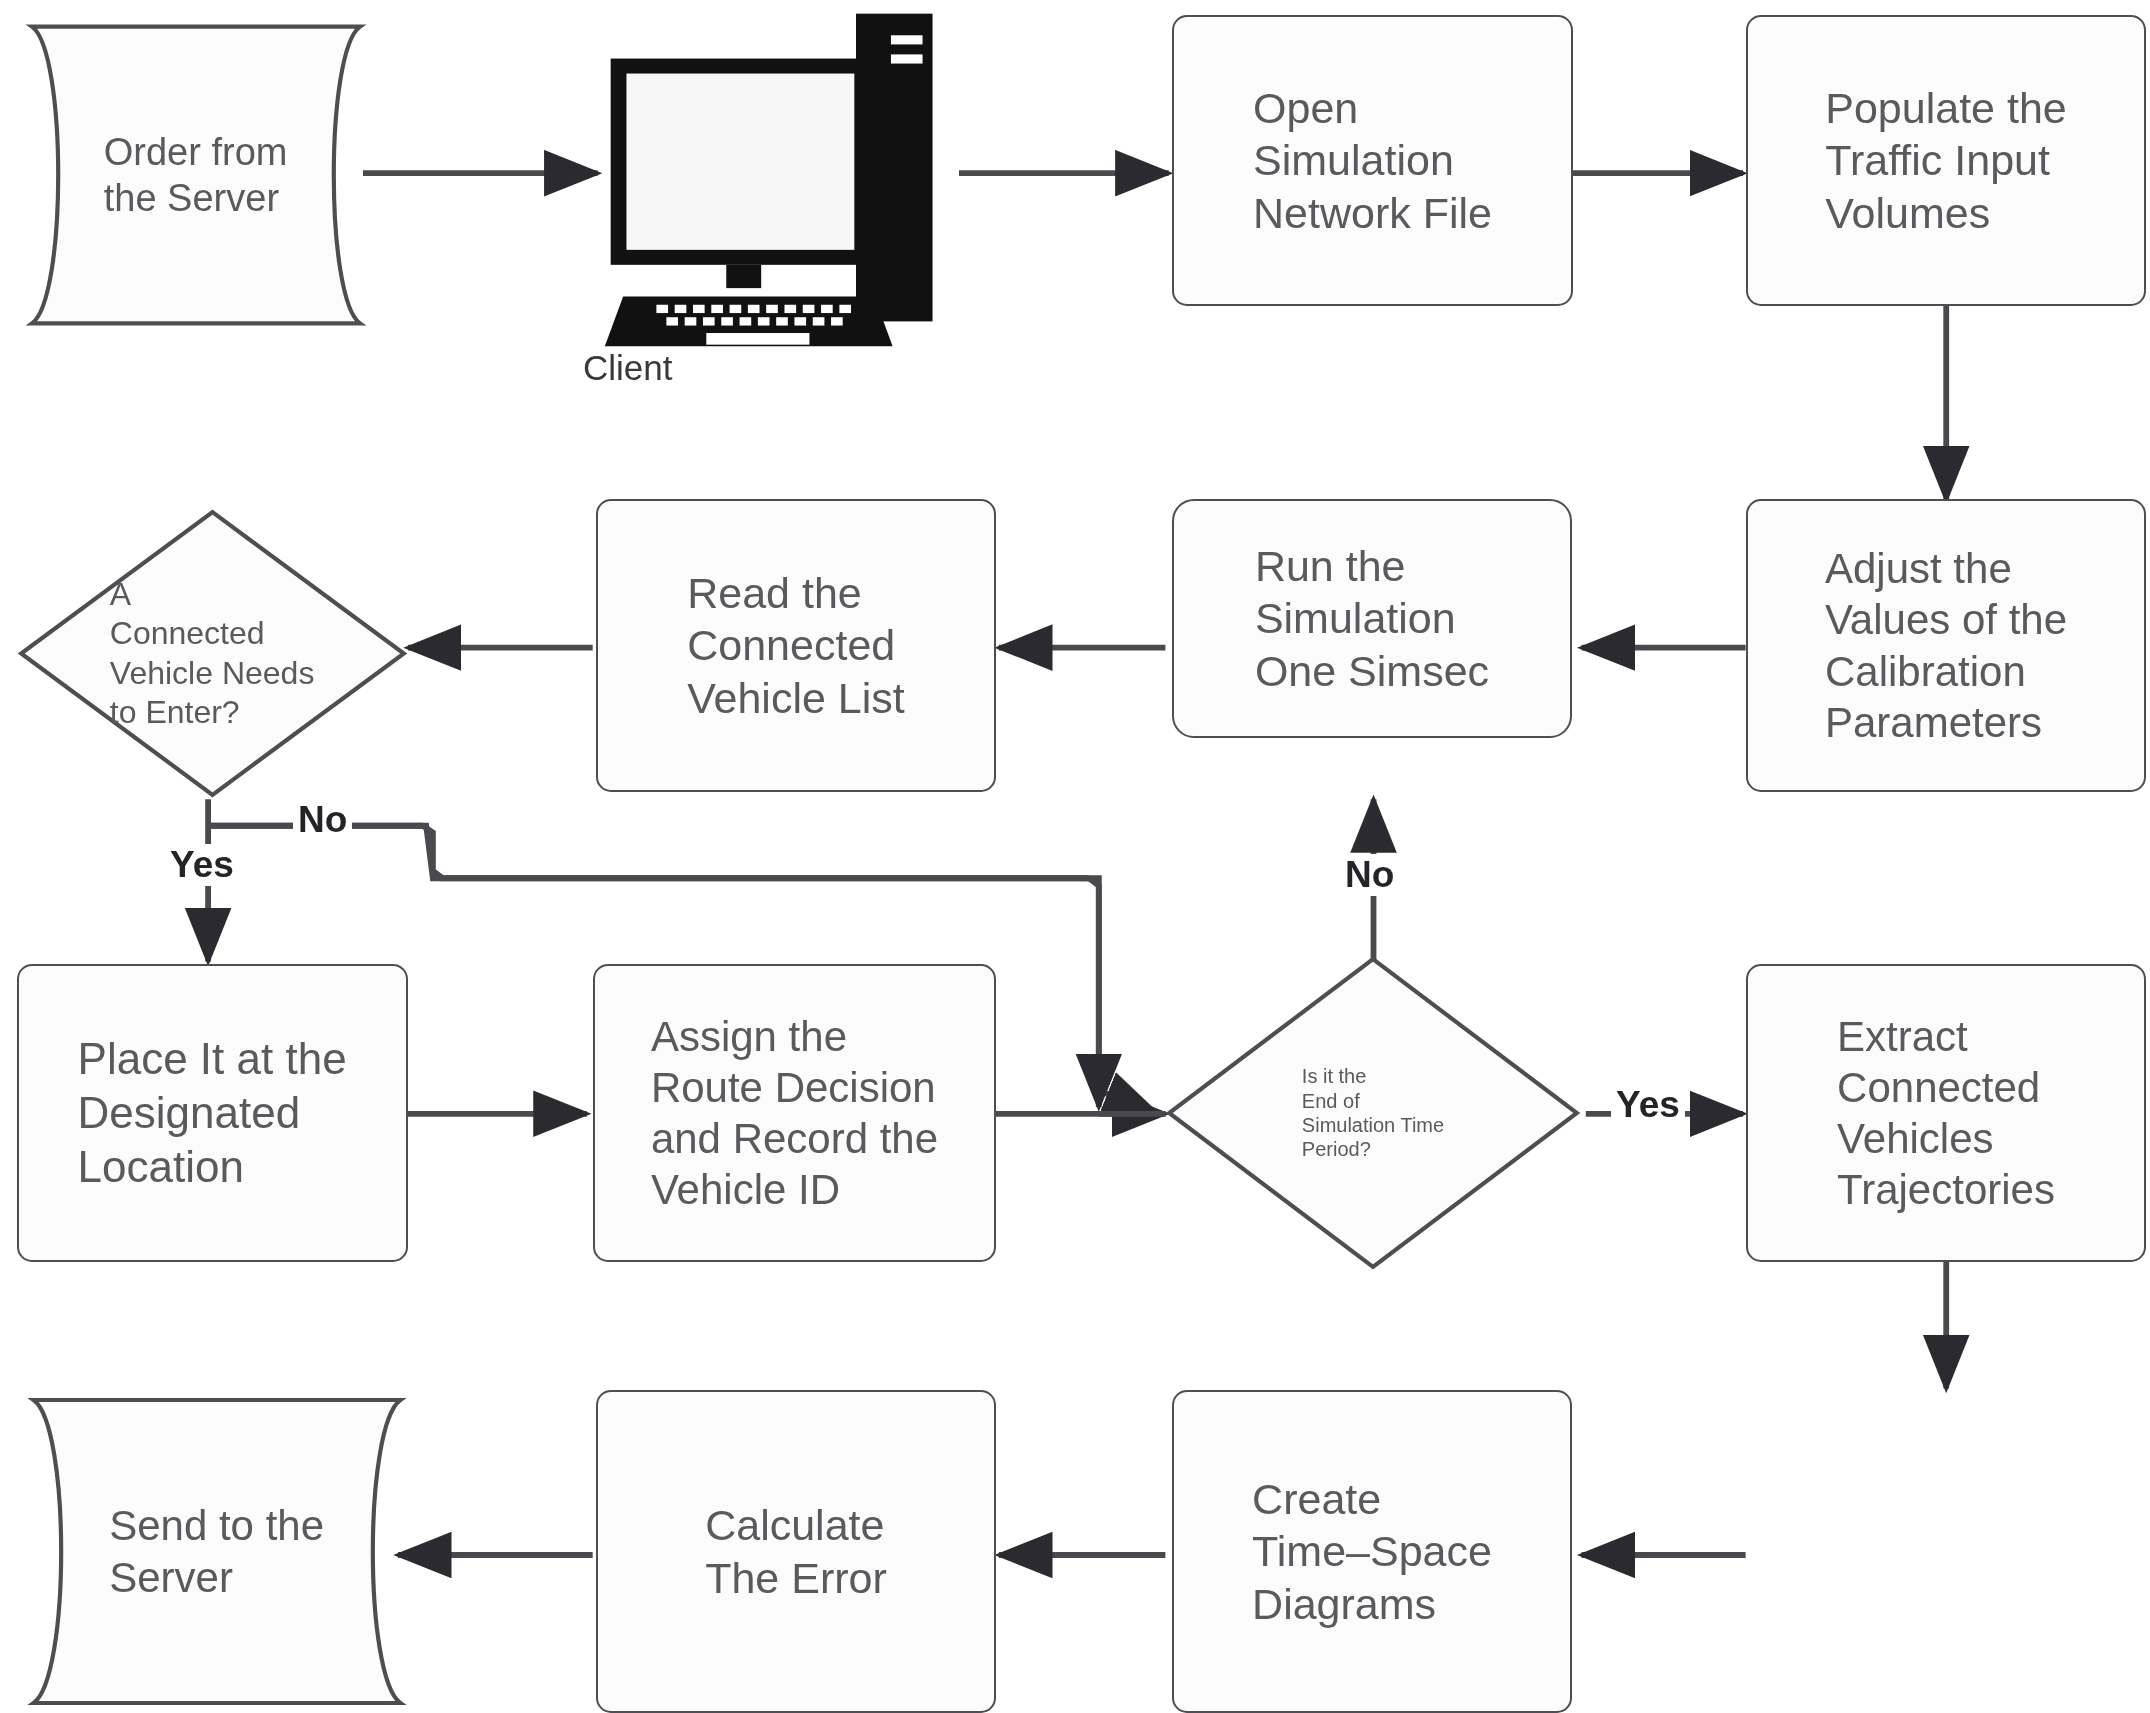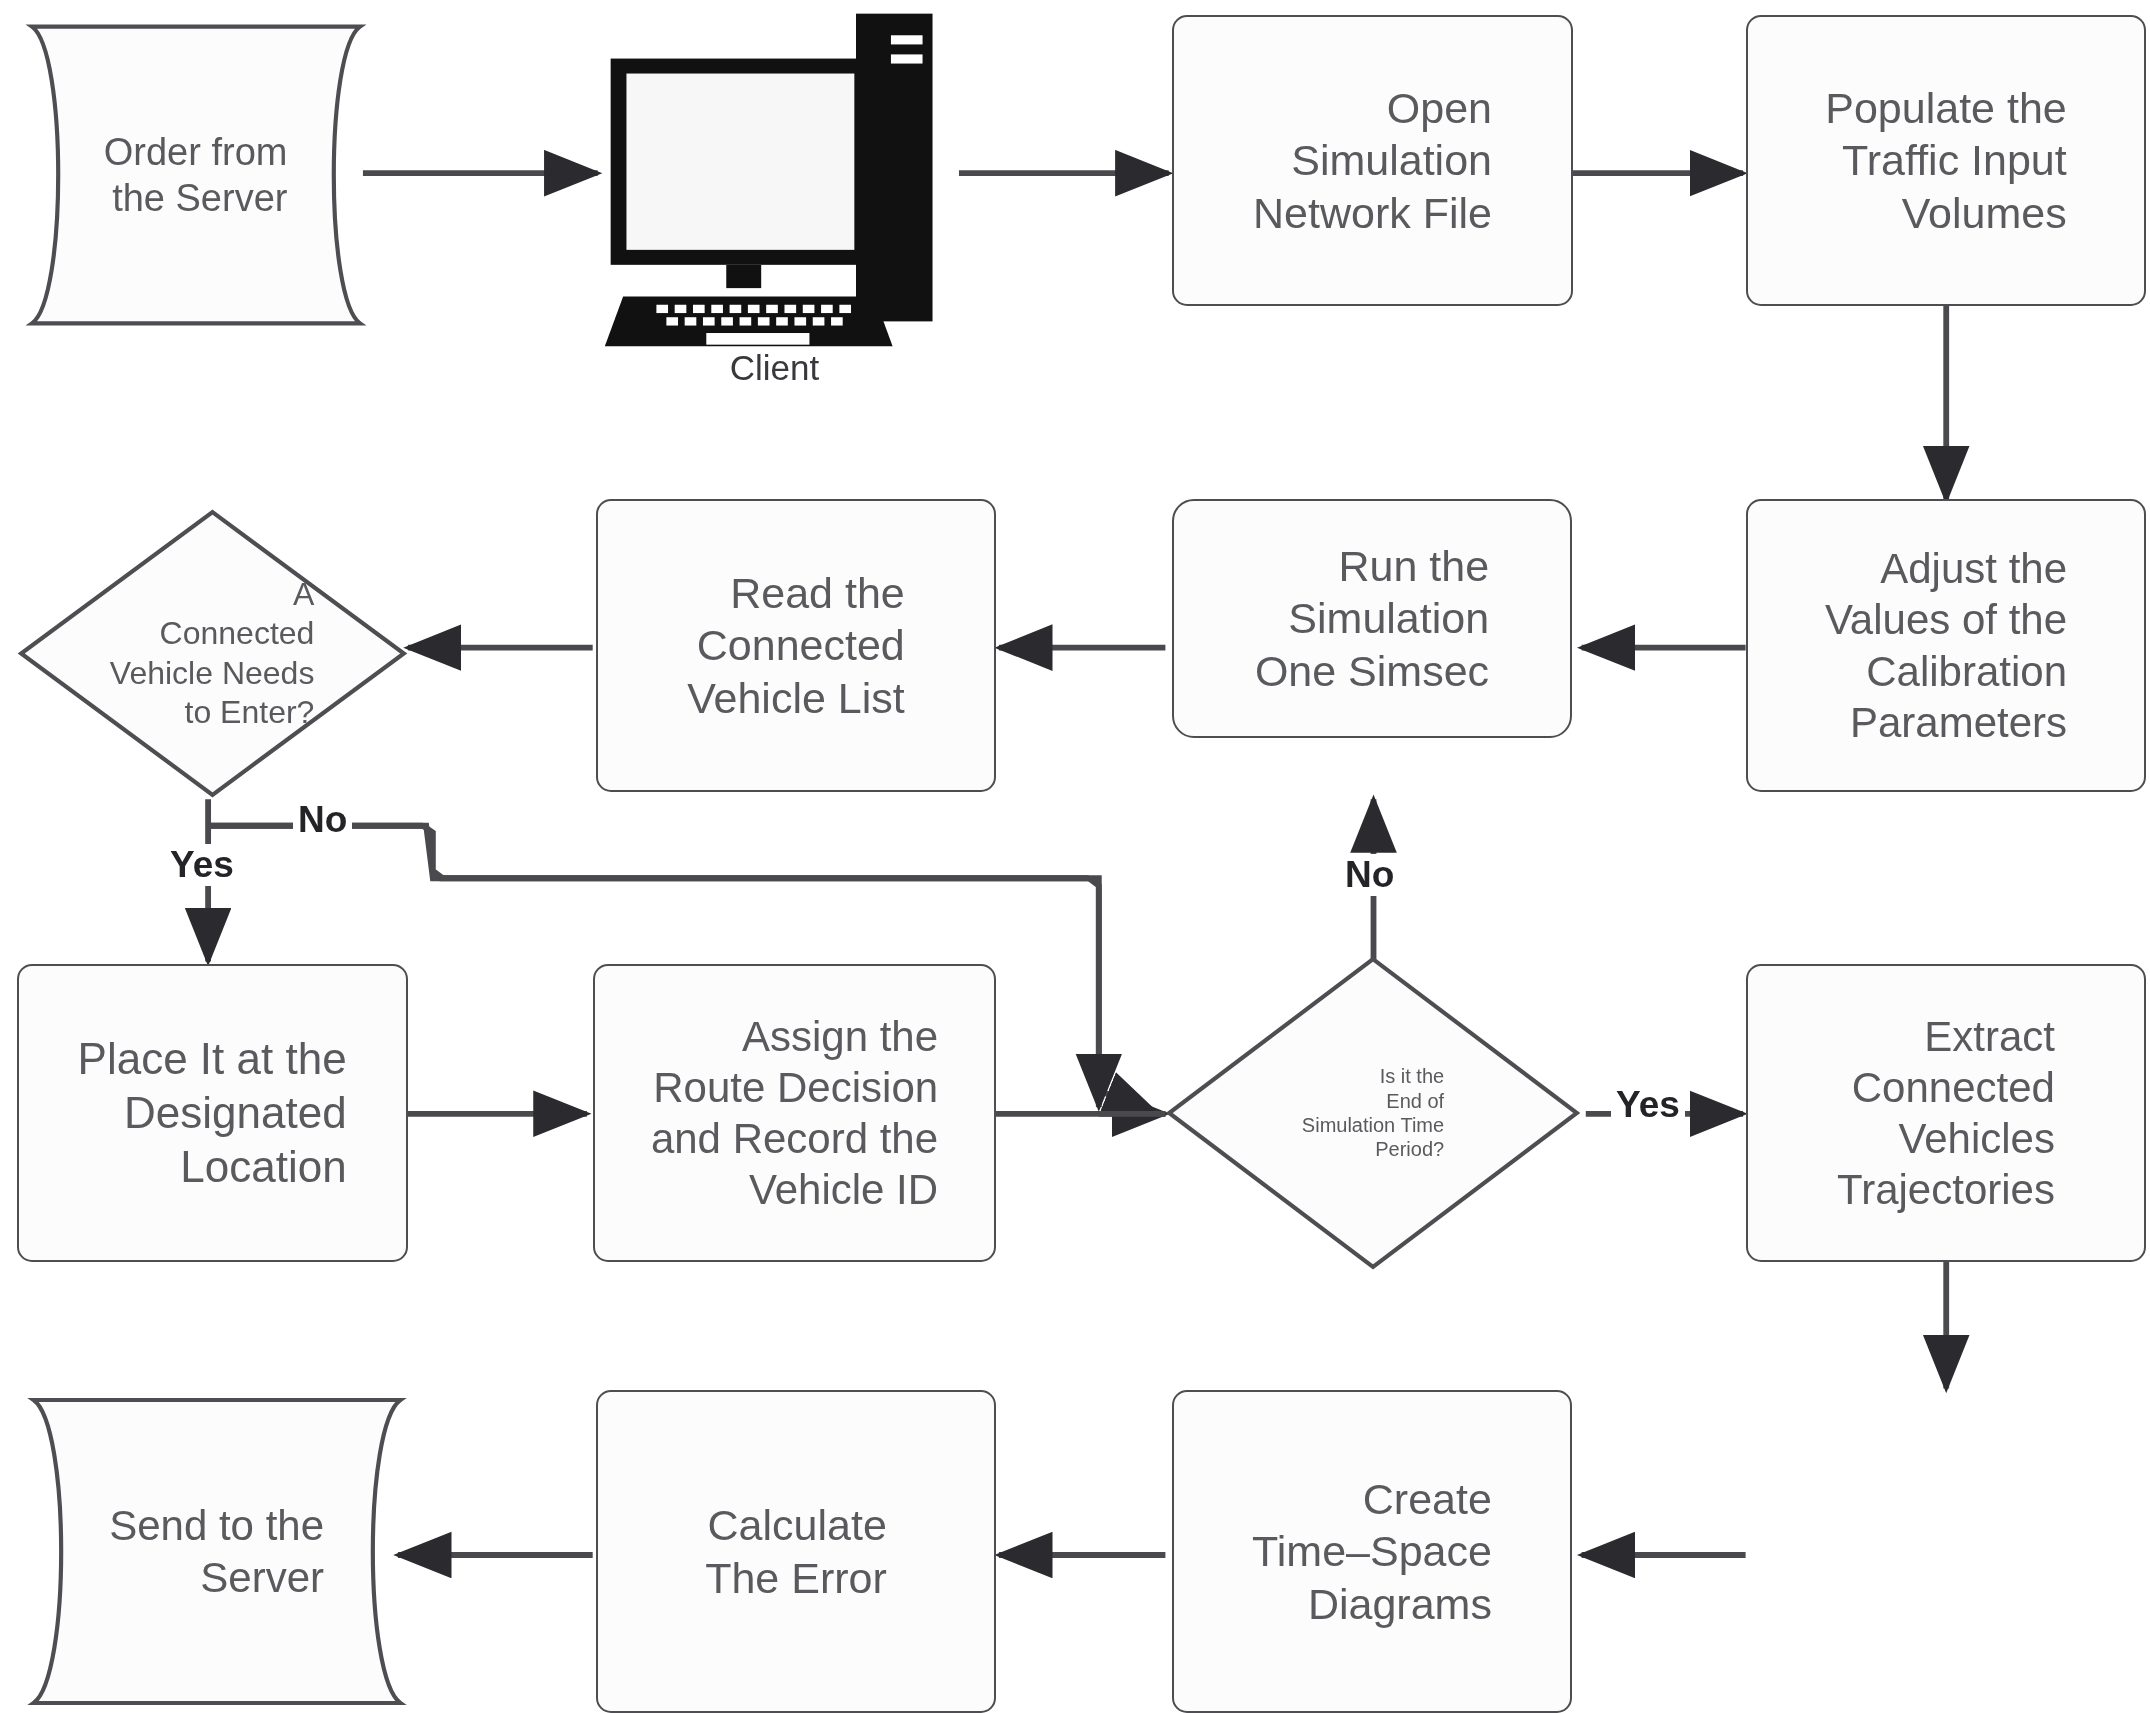--- a/index.html
+++ b/index.html
@@ -24,21 +24,21 @@
     width: 2151px;
     height: 1714px;
     pointer-events: none;
   }
   .node {
     position: absolute;
     box-sizing: border-box;
     display: flex;
     align-items: center;
     justify-content: center;
-    text-align: right;
+    text-align: left;
     color: #5a5a5e;
     line-height: 1.22;
   }
   .proc {
     background: #fcfcfc;
     border: 2.5px solid #4e4e52;
     border-radius: 15px;
   }
   .proc .txt {
     padding: 0 8.3px;
@@ -80,21 +80,20 @@
     font-weight: bold;
     background: #ffffff;
     padding: 0 5px;
     z-index: 5;
     white-space: nowrap;
   }
   .client-label {
     position: absolute;
     color: #39393d;
     white-space: nowrap;
-    text-align: center;
   }
   #client-icon {
     position: absolute;
   }
 </style>
 </head>
 <body>
 
 <div id="canvas">
 

